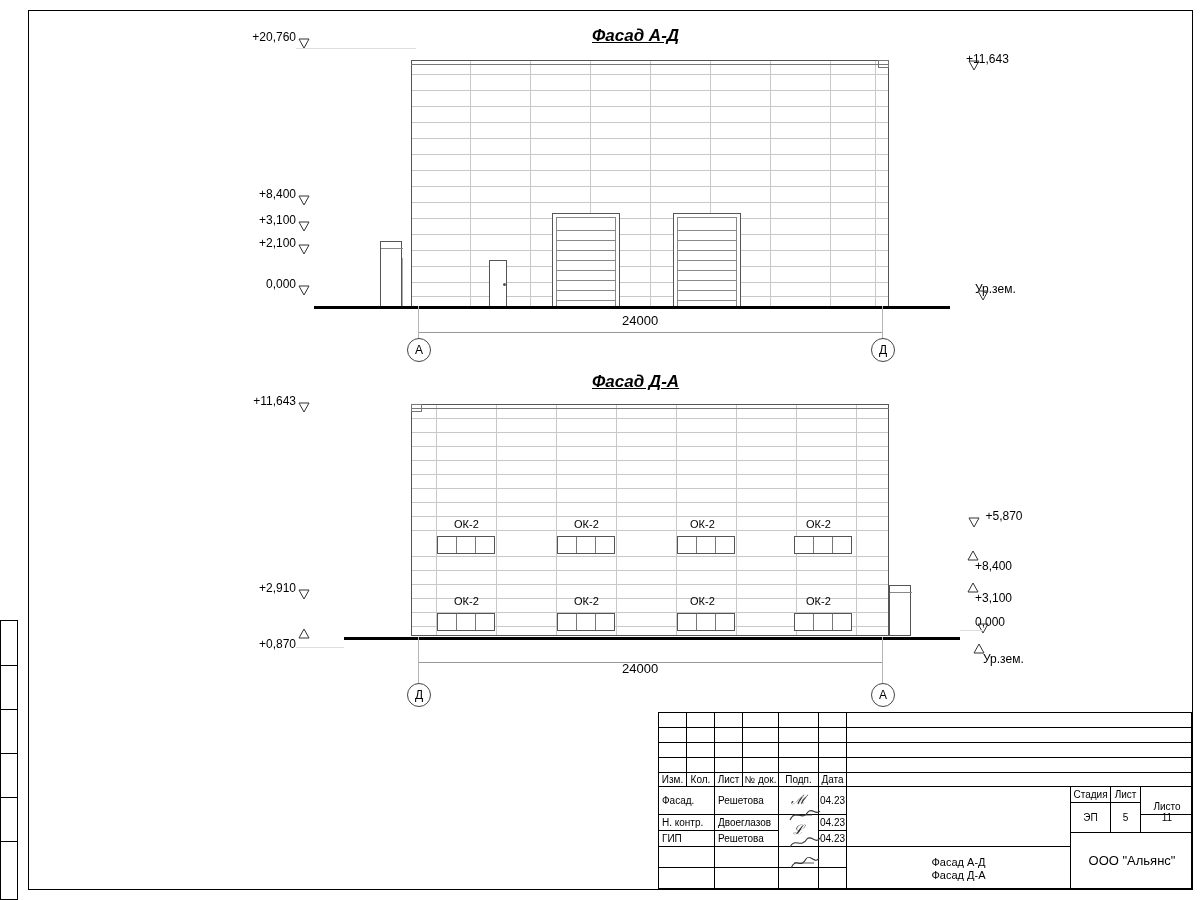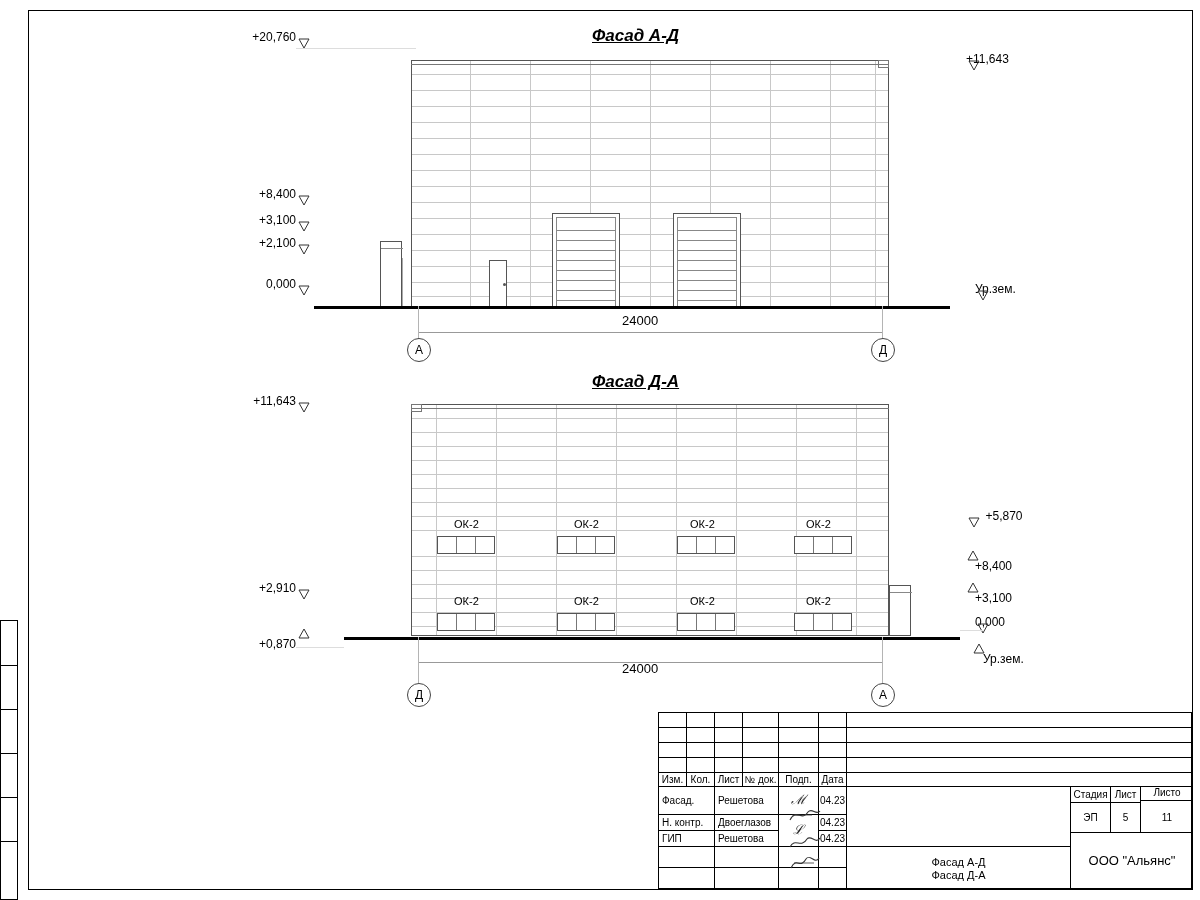--- a/index.html
+++ b/index.html
@@ -519,21 +519,21 @@
     <div class="cell nb" style="left:160px; top:155px; width:28px; height:22px;"></div>
 
     <div class="cell" style="left:188px; top:74px; width:224px; height:60px;"></div>
     <div class="cell nb" style="left:188px; top:134px; width:224px; height:43px; flex-direction:column;">
       <div style="font-size:11px;">Фасад А-Д</div>
       <div style="font-size:11px;">Фасад Д-А</div>
     </div>
 
     <div class="cell" style="left:412px; top:74px; width:40px; height:16px;">Стадия</div>
     <div class="cell" style="left:452px; top:74px; width:30px; height:16px;">Лист</div>
-    <div class="cell nr" style="left:482px; top:72px; width:52px; height:16px;text-align:right;">Листо</div>
+    <div class="cell nr" style="left:482px; top:86px; width:52px; height:16px;text-align:right;">Листо</div>
 
     <div class="cell" style="left:412px; top:90px; width:40px; height:30px;">ЭП</div>
     <div class="cell" style="left:452px; top:90px; width:30px; height:30px;">5</div>
     <div class="cell nr" style="left:482px; top:90px; width:52px; height:30px;">11</div>
 
     <div class="cell nr nb" style="left:412px; top:120px; width:122px; height:57px;">
       <span class="big">ООО "Альянс"</span>
     </div>
   </div>
 

